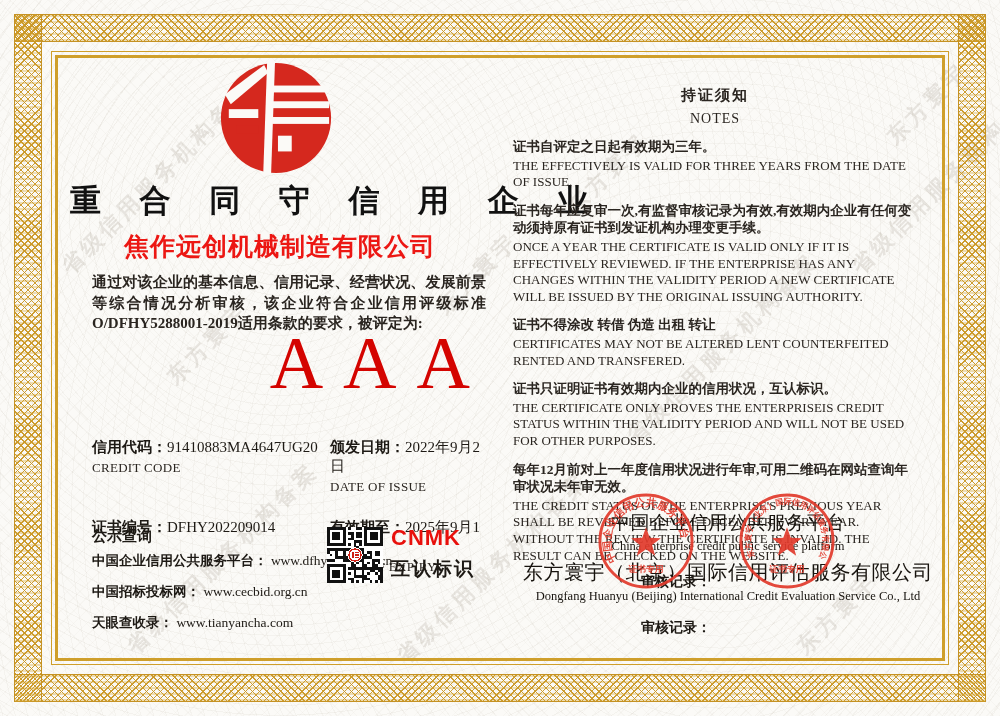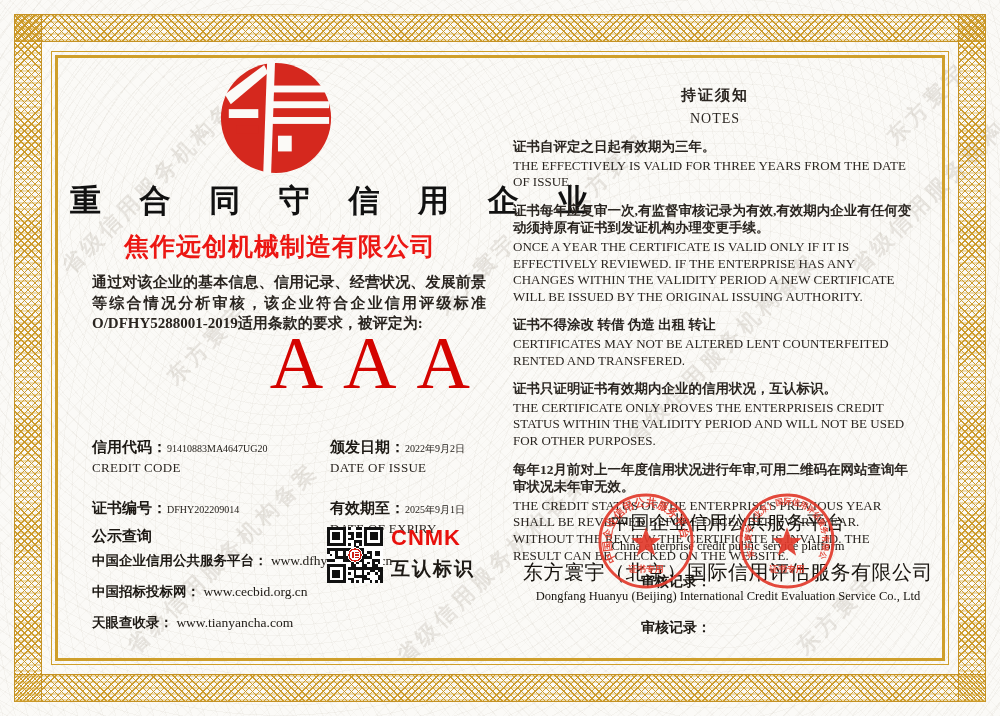--- a/index.html
+++ b/index.html
@@ -46,21 +46,21 @@
       font-weight:bold;color:#2a2520;text-align:justify;}
   .rating{position:absolute;left:70px;top:326px;width:420px;text-align:right;
       font-size:74px;color:#d40400;letter-spacing:20px;font-weight:normal;line-height:1;
       text-indent:20px;}
 
   .fields{position:absolute;left:92px;top:438px;width:400px;}
   .frow{display:flex;margin-bottom:23px;}
   .fcell{width:238px;}
   .fcell.c2{width:162px;}
   .flabel{font-weight:bold;color:#1d1914;font-size:15px;}
-  .fvalue{font-size:10px;color:#1d1914;}
+  .fvalue{font-size:15px;color:#1d1914;}
   .fen{font-size:13px;color:#2a2520;margin-top:3px;letter-spacing:.3px;}
 
   .query-head{position:absolute;left:92px;top:527px;font-weight:bold;font-size:15px;color:#1d1914;}
   .query{position:absolute;left:92px;top:552px;width:320px;}
   .q-line{margin-bottom:13px;font-size:13.5px;color:#1d1914;white-space:nowrap;}
   .q-label{font-weight:bold;}
   .q-url{font-family:"Liberation Serif","DejaVu Serif",serif;}
 
   .qr{position:absolute;left:327px;top:527px;width:56px;height:56px;}
   .cnmk{position:absolute;left:391px;top:527px;width:110px;}

